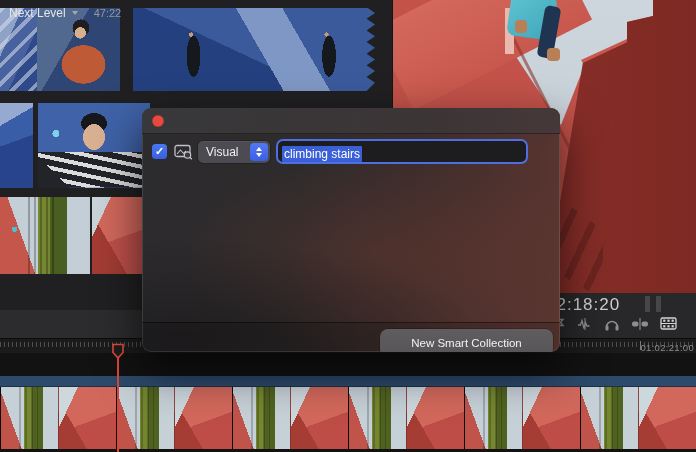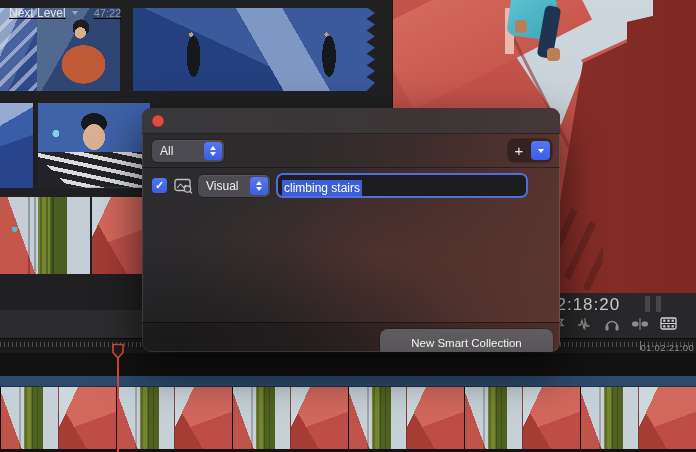--- a/index.html
+++ b/index.html
@@ -74,21 +74,21 @@
   .v-pink { position:absolute; left:4px; top:8px; width:9px; height:46px; background:#e8b9ac; }
   .v-shirt { position:absolute; left:8px; top:-6px; width:46px; height:44px; background:
       linear-gradient(135deg,#5fc4d2,#3fa6ba); border-radius:8px; transform:rotate(8deg); }
   .v-arm { position:absolute; left:40px; top:6px; width:16px; height:52px; background:#1f3450; border-radius:5px; transform:rotate(10deg); }
   .v-hand1 { position:absolute; left:14px; top:20px; width:12px; height:13px; background:#b98057; border-radius:4px; }
   .v-hand2 { position:absolute; left:46px; top:48px; width:13px; height:13px; background:#b98057; border-radius:4px; }
 
   
   .tl-toolbar-right { position:absolute; left:392px; top:293px; width:304px; height:45px; background:#28282a; }
   .tl-toolbar-left  { position:absolute; left:0; top:310px; width:392px; height:28px; background:#2c2c2e; }
-  .project { position:absolute; left:9px; top:6px; display:flex; align-items:center; gap:6px;text-decoration:underline; }
+  .project { position:absolute; left:9px; top:6px; display:flex; align-items:center; gap:6px; }
   .project-name { color:#e6e6e6; font-size:12px; }
   .duration { color:#98989a; font-size:11px; margin-left:10px; }
   .timecode { position:absolute; left:546px; top:295px; color:#cfcfcf; font-size:17px; letter-spacing:1px; }
   .meters { position:absolute; left:645px; top:296px; display:flex; gap:6px; }
   .meters span { width:5px; height:16px; background:#47474a; border-radius:1px; }
   .tl-icons { position:absolute; left:552px; top:316px; display:flex; gap:11px; align-items:center; }
   .tl-icons svg { display:block; }
 
   .ruler { position:absolute; left:0; top:338px; width:696px; height:15px; background:#1b1b1c;
       border-top:1px solid #0c0c0d; }
@@ -270,35 +270,20 @@
   <div class="playhead-line"></div>
   <svg class="playhead-head" width="14" height="17" viewBox="0 0 14 17">
     <path d="M2 1.5 h10 v8 l-5 5.5 -5 -5.5 z" fill="#1d1d1f" stroke="#e04a3c" stroke-width="1.6"></path>
   </svg>
 
   <div class="fwin">
     <div class="fwin-titlebar">
       <div class="close-btn"></div>
     </div>
 
-    <div class="fwin-header">
-      <div class="popup scope-popup">
-        <span>All</span>
-        <span class="stepper">
-          <span class="tri-up"></span>
-            <span class="tri-down"></span>
-        </span>
-      </div>
-      <div class="addgroup">
-        <span class="plus">+</span>
-        <span class="chevbtn">
-          <span class="tri-down"></span>
-        </span>
-      </div>
-    </div>
 
     <div class="fwin-rule">
       <div class="checkbox">✓</div>
       <svg class="rule-icon" width="19" height="16" viewBox="0 0 19 16">
         <rect x="1" y="1.5" width="15" height="11" rx="2" fill="none" stroke="#c2c2c6" stroke-width="1.3"></rect>
         <path d="M3 10 l3.5-4 3 3.5 2-2.2 2 2.7" fill="none" stroke="#c2c2c6" stroke-width="1.1"></path>
         <circle cx="13.5" cy="11" r="3.2" fill="#3a3a3e" stroke="#c2c2c6" stroke-width="1.2"></circle>
         <path d="M15.8 13.2 l2 2" stroke="#c2c2c6" stroke-width="1.4"></path>
       </svg>
       <div class="popup type-popup">

